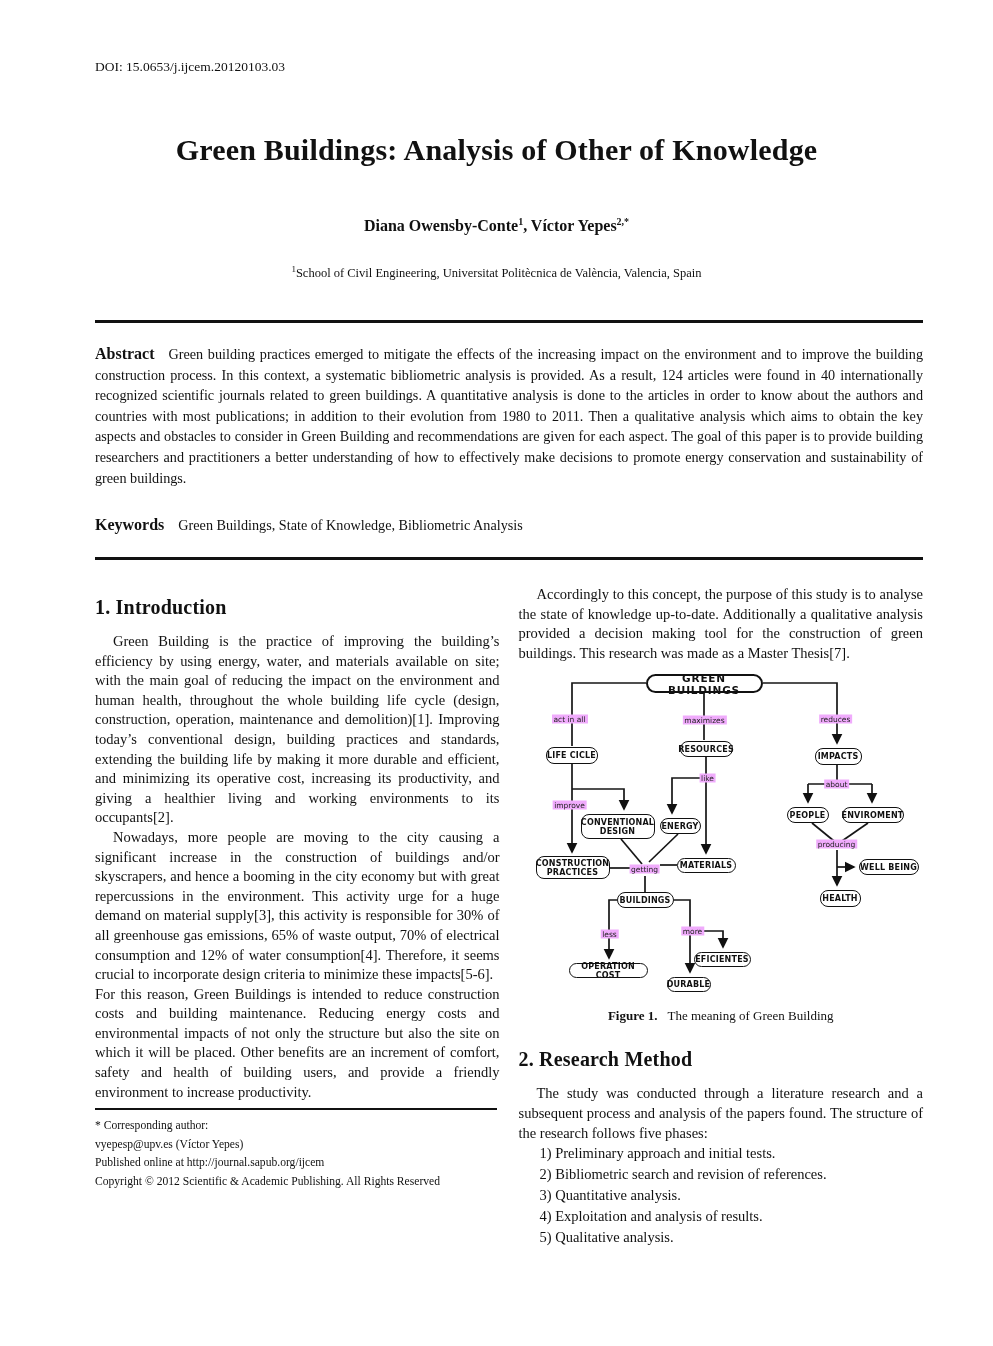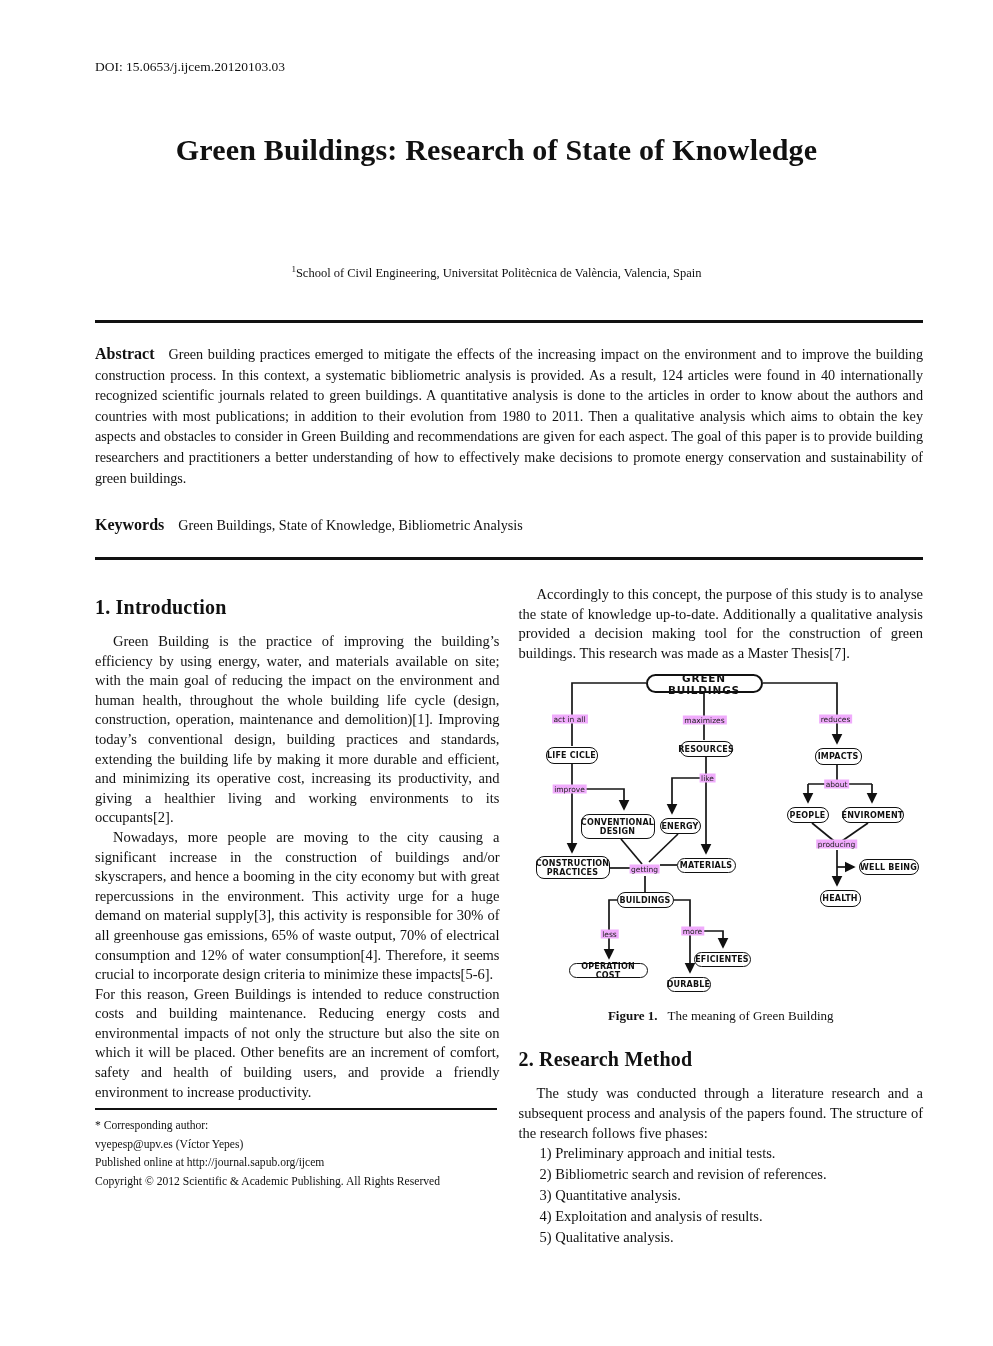--- a/index.html
+++ b/index.html
@@ -59,22 +59,23 @@
 </style>
 </head>
 <body>
 
 <div class="page">
 
   <div class="running-head">
     <div>DOI: 15.0653/j.ijcem.20120103.03</div>
   </div>
 
-  <div class="paper-title">Green Buildings: Research of State of Knowledge</div>
+  <div class="paper-title">Green Buildings: Analysis of Other of Knowledge</div>
 
+  <div class="authors"><span>Diana Owensby-Conte</span><sup>1</sup><span>, </span><span>Víctor Yepes</span><sup>2,*</sup></div>
 
   <div class="affiliations">
     <div><sup>1</sup><span>School of Civil Engineering, Universitat Politècnica de València, Valencia, Spain</span></div>
   </div>
 
   <div class="rule rule-1"></div>
 
   <div class="abstract-block"><b>Abstract</b><span>Green building practices emerged to mitigate the effects of the increasing impact on the environment and to improve the building construction process. In this context, a systematic bibliometric analysis is provided. As a result, 124 articles were found in 40 internationally recognized scientific journals related to green buildings. A quantitative analysis is done to the articles in order to know about the authors and countries with most publications; in addition to their evolution from 1980 to 2011. Then a qualitative analysis which aims to obtain the key aspects and obstacles to consider in Green Building and recommendations are given for each aspect. The goal of this paper is to provide building researchers and practitioners a better understanding of how to effectively make decisions to promote energy conservation and sustainability of green buildings.</span></div>
 
   <div class="keywords-block"><b>Keywords</b><span>Green Buildings, State of Knowledge, Bibliometric Analysis</span></div>
@@ -149,21 +150,21 @@
             <div class="fnode" style="left: 153px; top: 185px; width: 59px; height: 15px;">MATERIALS</div>
             <div class="fnode" style="left: 335px; top: 186px; width: 60px; height: 16px;">WELL BEING</div>
             <div class="fnode" style="left: 296px; top: 217px; width: 41px; height: 17px;">HEALTH</div>
             <div class="fnode" style="left: 93px; top: 219px; width: 57px; height: 16px;">BUILDINGS</div>
             <div class="fnode" style="left: 170px; top: 279px; width: 57px; height: 15px;">EFICIENTES</div>
             <div class="fnode" style="left: 45px; top: 290px; width: 79px; height: 15px;">OPERATION COST</div>
             <div class="fnode" style="left: 143px; top: 304px; width: 44px; height: 15px;">DURABLE</div>
             <div class="flabel" style="left: 46px; top: 46px;">act in all</div>
             <div class="flabel" style="left: 181px; top: 47px;">maximizes</div>
             <div class="flabel" style="left: 312px; top: 46px;">reduces</div>
-            <div class="flabel" style="left: 46px; top: 116px;">improve</div>
+            <div class="flabel" style="left: 46px; top: 132px;">improve</div>
             <div class="flabel" style="left: 184px; top: 105px;">like</div>
             <div class="flabel" style="left: 313px; top: 111px;">about</div>
             <div class="flabel" style="left: 313px; top: 171px;">producing</div>
             <div class="flabel" style="left: 121px; top: 196px;">getting</div>
             <div class="flabel" style="left: 86px; top: 261px;">less</div>
             <div class="flabel" style="left: 169px; top: 258px;">more</div>
           </div>
         <div class="fig-caption"><b>Figure 1.</b><span>The meaning of Green Building</span></div>
       </div>
 

